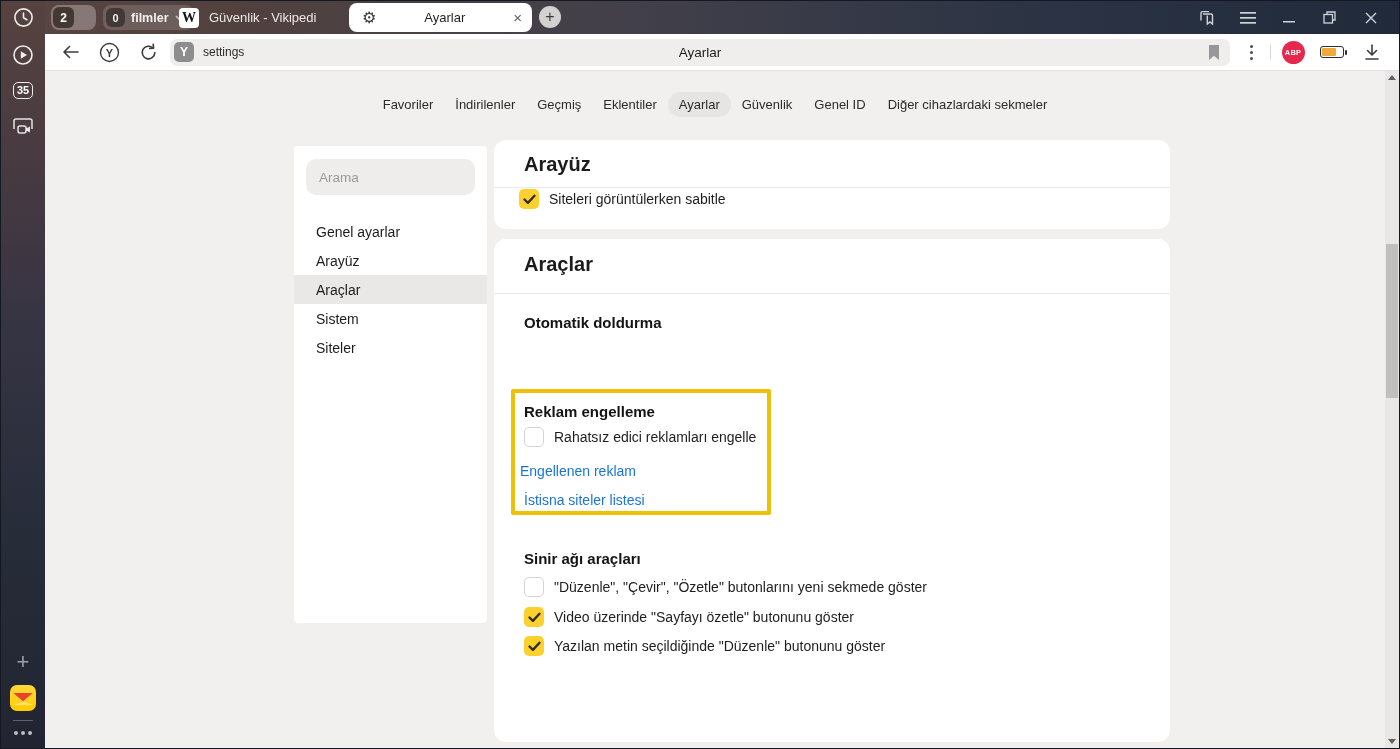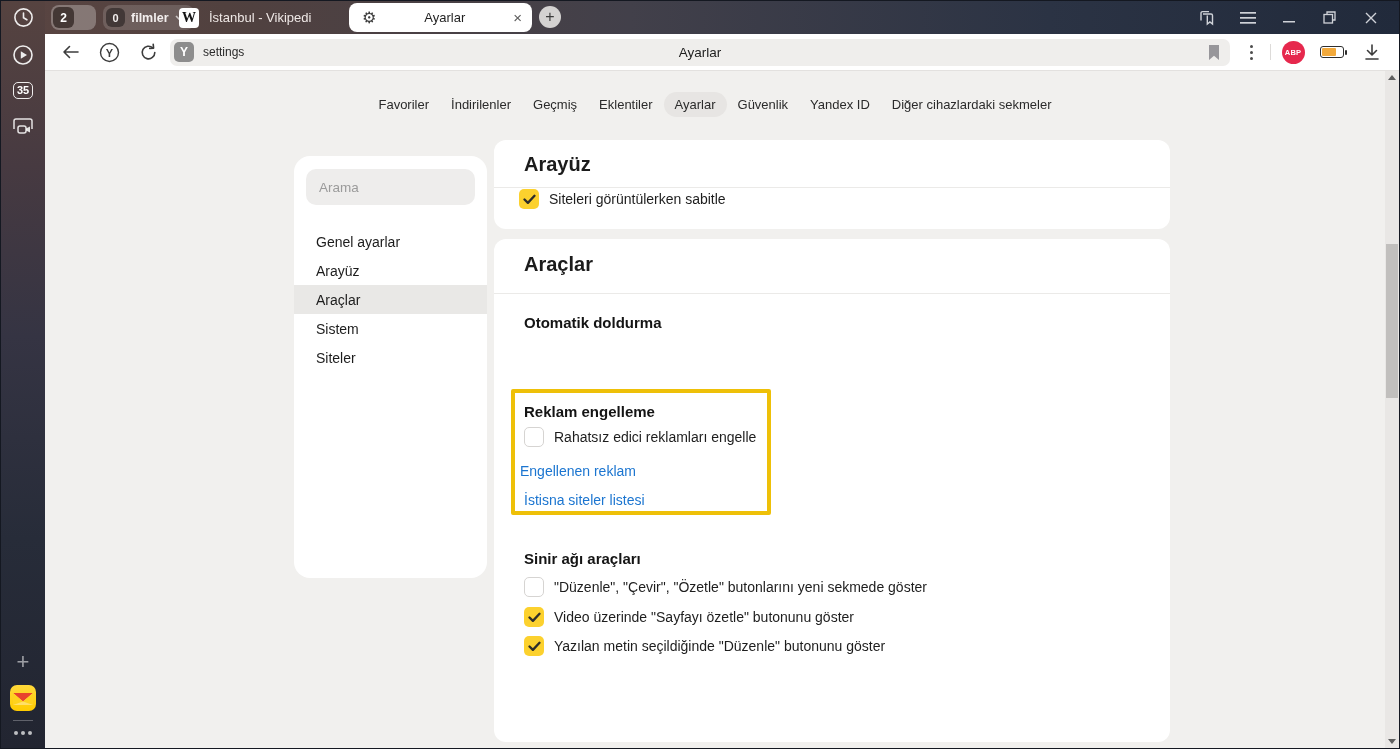--- a/index.html
+++ b/index.html
@@ -82,22 +82,22 @@
   .scroll-down { bottom:4px; border-top:5px solid #5f5f5f; }
   .scroll-thumb { position:absolute; left:1px; right:1px; top:173px; height:154px; background:#c1bfbd; }
 
   
   .nav-tabs { position:absolute; left:44px; right:14px; top:89px; height:28px;
     display:flex; justify-content:center; align-items:center; }
   .nav-item { padding:5px 11px; font-size:13px; color:#2b2b2b; border-radius:14px; white-space:nowrap; }
   .nav-item.active { background:#e7e5e3; }
 
   
-  .panel { position:absolute; left:293px; top:155px; width:193px; height:422px;
-    background:#fff; border-radius:16px; overflow:hidden; }
+  .panel { position:absolute; left:293px; top:145px; width:193px; height:477px;
+    background:#fff; border-radius:4px; overflow:hidden; }
   .search-input { display:block; width:169px; margin:13px 12px 0; height:36px; border:none;
     border-radius:10px; background:#eeedec; padding:0 13px; font-size:13.5px;
     font-family:"Liberation Sans", sans-serif; color:#3a3a3a; outline:none; }
   .search-input::placeholder { color:#9b9b9b; }
   .panel-items { margin-top:22px; }
   .panel-item { height:29px; display:flex; align-items:center; padding-left:22px; font-size:14px; color:#1c1c1c; }
   .panel-item.active { background:#e9e8e6; }
 
   
   .card { position:absolute; left:493px; width:676px; background:#fff; border-radius:12px; overflow:hidden; }
@@ -138,21 +138,21 @@
     </div>
     <div class="group-pill">
       <span class="zero">0</span>
       <span class="glabel">filmler</span>
       <svg width="10" height="6" viewBox="0 0 10 6">
         <polyline points="1,1 5,5 9,1" fill="none" stroke="rgba(255,255,255,0.65)" stroke-width="1.6"></polyline>
       </svg>
     </div>
     <div class="wiki-tab">
       <span class="w-badge">W</span>
-      <span class="wiki-title">İstanbul - Vikipedi</span>
+      <span class="wiki-title">Güvenlik - Vikipedi</span>
     </div>
     <div class="active-tab">
       <span class="gear-glyph">⚙</span>
       <span class="tlabel">Ayarlar</span>
       <span class="tab-close">×</span>
     </div>
     <div class="new-tab">+</div>
 
     <div class="win-controls">
       <div class="win-btn">
@@ -292,21 +292,21 @@
     <div class="scroll-down"></div>
   </div>
 
   <div class="nav-tabs">
     <div class="nav-item">Favoriler</div>
     <div class="nav-item">İndirilenler</div>
     <div class="nav-item">Geçmiş</div>
     <div class="nav-item">Eklentiler</div>
     <div class="nav-item active">Ayarlar</div>
     <div class="nav-item">Güvenlik</div>
-    <div class="nav-item">Yandex ID</div>
+    <div class="nav-item">Genel ID</div>
     <div class="nav-item">Diğer cihazlardaki sekmeler</div>
   </div>
 
   <div class="panel">
     <input class="search-input" type="text" placeholder="Arama" style="">
     <div class="panel-items">
       <div class="panel-item">Genel ayarlar</div>
       <div class="panel-item">Arayüz</div>
       <div class="panel-item active">Araçlar</div>
       <div class="panel-item">Sistem</div>

